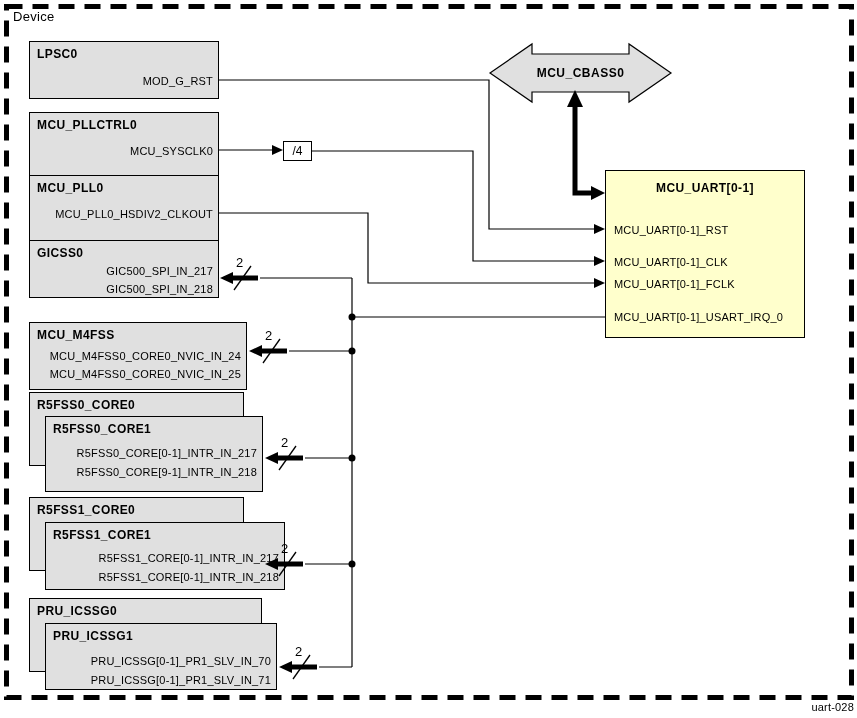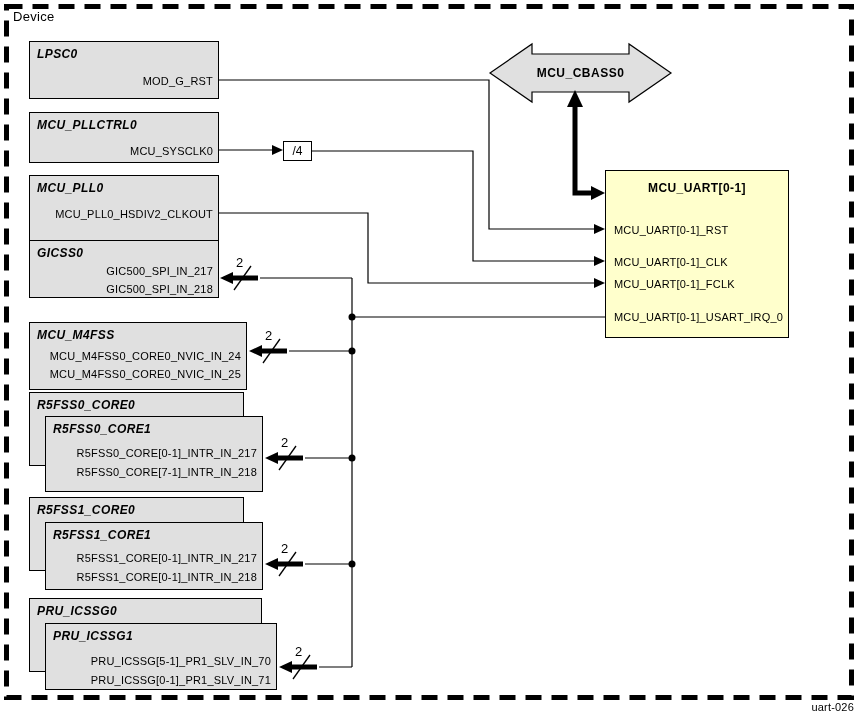--- a/index.html
+++ b/index.html
@@ -11,21 +11,21 @@
   #wires { z-index:5; pointer-events:none; }
   #blocks { z-index:1; }
   #labels { z-index:10; pointer-events:none; }
 
   .block {
     position:absolute; background:#e0e0e0; border:1px solid #000000;
     box-sizing:border-box;
   }
   .block-title {
     position:absolute; top:5px; left:7px;
-    font-size:12px; font-weight:bold; letter-spacing:0.4px; white-space:nowrap;font-style:italic;
+    font-size:12px; font-weight:bold; letter-spacing:0.4px; white-space:nowrap;
   }
   .port {
     position:absolute; font-size:11px; letter-spacing:0.2px;
     line-height:16px; white-space:nowrap; color:#000;
   }
   .port-r { right:5px; text-align:right; }
   .port-l { left:8px; text-align:right; }
 
   .uart-box { background:#ffffcc; }
   .uart-title {
@@ -58,21 +58,21 @@
 
 <div id="stage">
 
   <div id="blocks" class="layer">
 
     <div class="block" style="left:29px;top:41px;width:190px;height:58px">
       <div class="block-title">LPSC0</div>
       <div class="port port-r" style="top:31px">MOD_G_RST</div>
     </div>
 
-    <div class="block" style="left:29px;top:112px;width:190px;height:51px">
+    <div class="block" style="left:29px;top:112px;width:190px;height:64px">
       <div class="block-title">MCU_PLLCTRL0</div>
       <div class="port port-r" style="top:30px">MCU_SYSCLK0</div>
     </div>
 
     <div class="block" style="left:29px;top:175px;width:190px;height:72px">
       <div class="block-title">MCU_PLL0</div>
       <div class="port port-r" style="top:30px">MCU_PLL0_HSDIV2_CLKOUT</div>
     </div>
 
     <div class="block" style="left:29px;top:240px;width:190px;height:58px">
@@ -86,42 +86,42 @@
       <div class="port port-r" style="top:25px">MCU_M4FSS0_CORE0_NVIC_IN_24</div>
       <div class="port port-r" style="top:43px">MCU_M4FSS0_CORE0_NVIC_IN_25</div>
     </div>
 
     <div class="block" style="left:29px;top:392px;width:215px;height:74px">
       <div class="block-title">R5FSS0_CORE0</div>
     </div>
     <div class="block" style="left:45px;top:416px;width:218px;height:76px">
       <div class="block-title">R5FSS0_CORE1</div>
       <div class="port port-r" style="top:28px">R5FSS0_CORE[0-1]_INTR_IN_217</div>
-      <div class="port port-r" style="top:47px">R5FSS0_CORE[7-1]_INTR_IN_218</div>
+      <div class="port port-r" style="top:47px">R5FSS0_CORE[9-1]_INTR_IN_218</div>
     </div>
 
     <div class="block" style="left:29px;top:497px;width:215px;height:74px">
       <div class="block-title">R5FSS1_CORE0</div>
     </div>
-    <div class="block" style="left:45px;top:522px;width:218px;height:68px">
+    <div class="block" style="left:45px;top:522px;width:240px;height:68px">
       <div class="block-title">R5FSS1_CORE1</div>
       <div class="port port-r" style="top:27px">R5FSS1_CORE[0-1]_INTR_IN_217</div>
       <div class="port port-r" style="top:46px">R5FSS1_CORE[0-1]_INTR_IN_218</div>
     </div>
 
     <div class="block" style="left:29px;top:598px;width:233px;height:74px">
       <div class="block-title">PRU_ICSSG0</div>
     </div>
     <div class="block" style="left:45px;top:623px;width:232px;height:67px">
       <div class="block-title">PRU_ICSSG1</div>
-      <div class="port port-r" style="top:29px">PRU_ICSSG[5-1]_PR1_SLV_IN_70</div>
+      <div class="port port-r" style="top:29px">PRU_ICSSG[0-1]_PR1_SLV_IN_70</div>
       <div class="port port-r" style="top:48px">PRU_ICSSG[0-1]_PR1_SLV_IN_71</div>
     </div>
 
-    <div class="block uart-box" style="left:605px;top:170px;width:184px;height:168px">
+    <div class="block uart-box" style="left:605px;top:170px;width:200px;height:168px">
       <div class="uart-title">MCU_UART[0-1]</div>
       <div class="port port-l" style="top:51px">MCU_UART[0-1]_RST</div>
       <div class="port port-l" style="top:83px">MCU_UART[0-1]_CLK</div>
       <div class="port port-l" style="top:105px">MCU_UART[0-1]_FCLK</div>
       <div class="port port-l" style="top:138px">MCU_UART[0-1]_USART_IRQ_0</div>
     </div>
 
     <div class="divider-box">/4</div>
   </div>
 
@@ -182,15 +182,15 @@
   <div id="labels" class="layer">
     <div class="device-label">Device</div>
     <div class="cbass-title">MCU_CBASS0</div>
 
     <div class="bus-width" style="left:236px;top:256px">2</div>
     <div class="bus-width" style="left:265px;top:329px">2</div>
     <div class="bus-width" style="left:281px;top:436px">2</div>
     <div class="bus-width" style="left:281px;top:542px">2</div>
     <div class="bus-width" style="left:295px;top:645px">2</div>
 
-    <div class="figure-id">uart-026</div>
+    <div class="figure-id">uart-028</div>
   </div>
 </div>
 
 </body></html>

